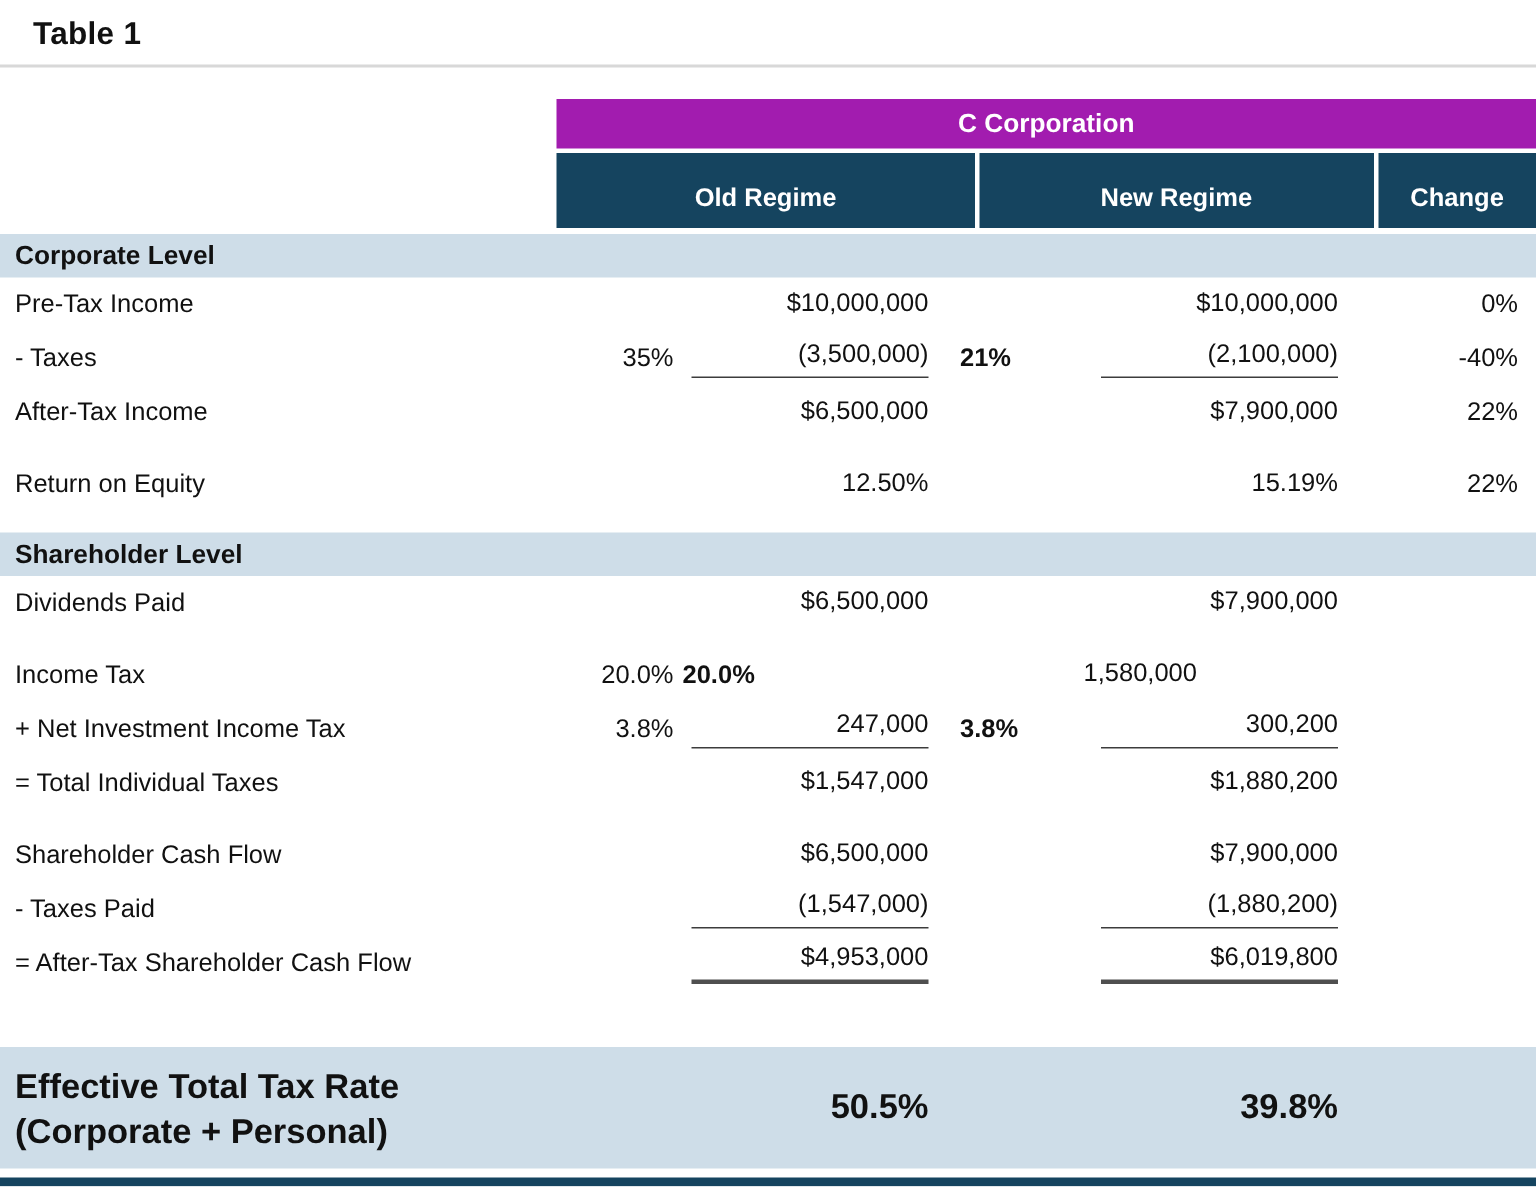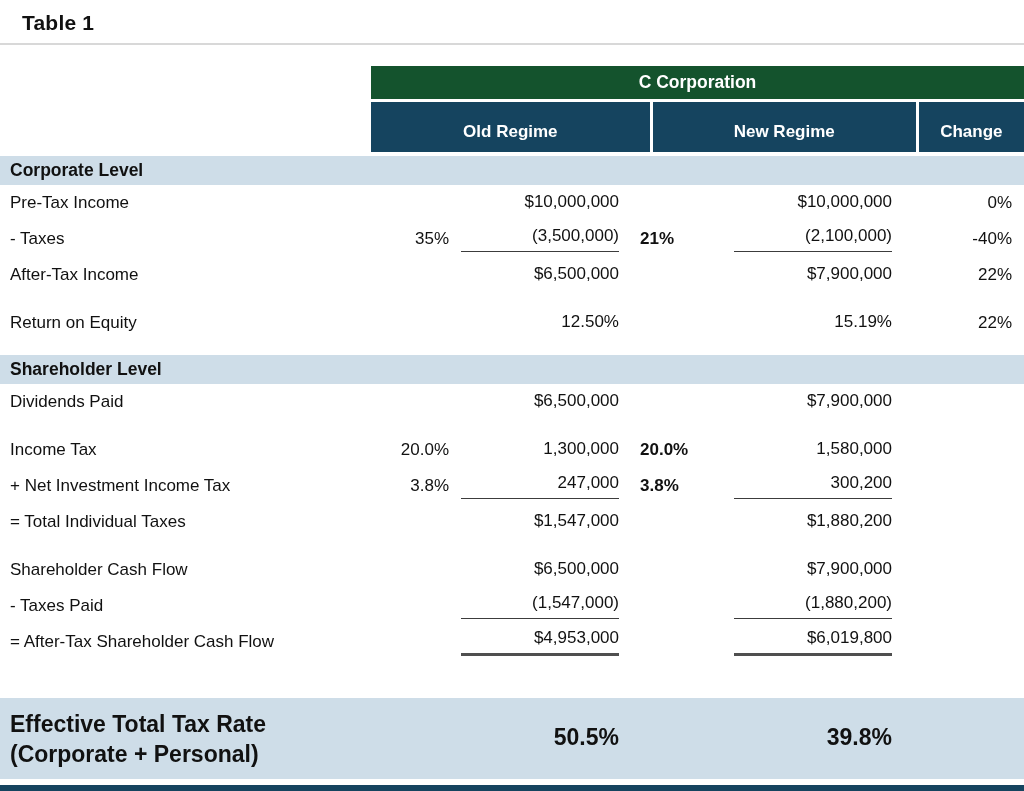--- a/index.html
+++ b/index.html
@@ -15,21 +15,21 @@
   .title {
     font-size:21px; font-weight:bold;
     padding:11px 0 0 22px;
     letter-spacing:0.2px;
   }
   .title-rule { height:2px; background:#d8d8d8; margin-top:8px; }
 
   
   .header-wrap { margin-top:21px; padding-left:371px; }
   .group-bar {
-    height:33px; background:#14532d; color:#ffffff;
+    height:33px; background:#a21caf; color:#ffffff;
     font-size:17.5px; font-weight:bold;
     display:flex; align-items:center; justify-content:center;
     margin-bottom:3px;
   }
   .sub-row { display:flex; height:50px; }
   .sub-cell {
     background:#15445f; color:#ffffff;
     font-size:17px; font-weight:bold;
     display:flex; align-items:center; justify-content:center;
     padding-top:10px;
@@ -144,21 +144,20 @@
         <div class="c pct"></div>
         <div class="c val"><span class="num">$6,500,000</span></div>
         <div class="c pct2"></div>
         <div class="c val"><span class="num">$7,900,000</span></div>
         <div class="c chg"></div>
       </div>
       <div class="gap" style="height: 12px;"></div>
       <div class="row">
         <div class="c label">Income Tax</div>
         <div class="c pct">20.0%</div>
-        <div class="c val"><span class="num">1,300,000</span></div>
         <div class="c pct2">20.0%</div>
         <div class="c val"><span class="num">1,580,000</span></div>
         <div class="c chg"></div>
       </div>
       <div class="row">
         <div class="c label">+ Net Investment Income Tax</div>
         <div class="c pct">3.8%</div>
         <div class="c val"><span class="num u-single">247,000</span></div>
         <div class="c pct2">3.8%</div>
         <div class="c val"><span class="num u-single">300,200</span></div>

